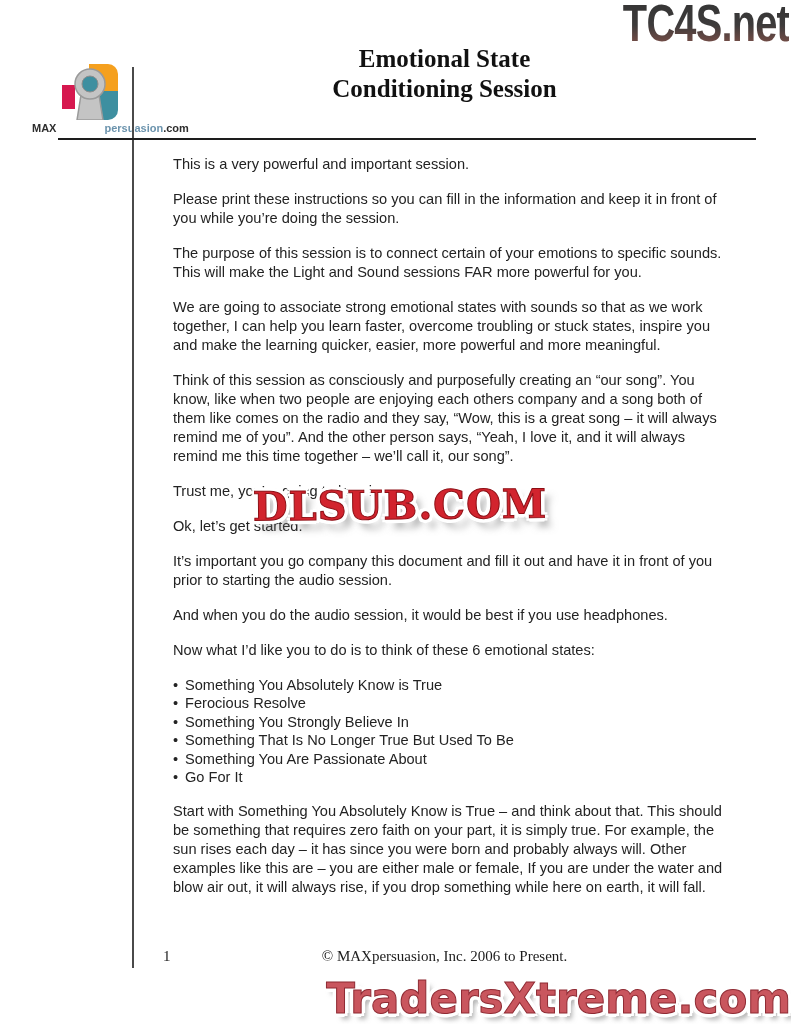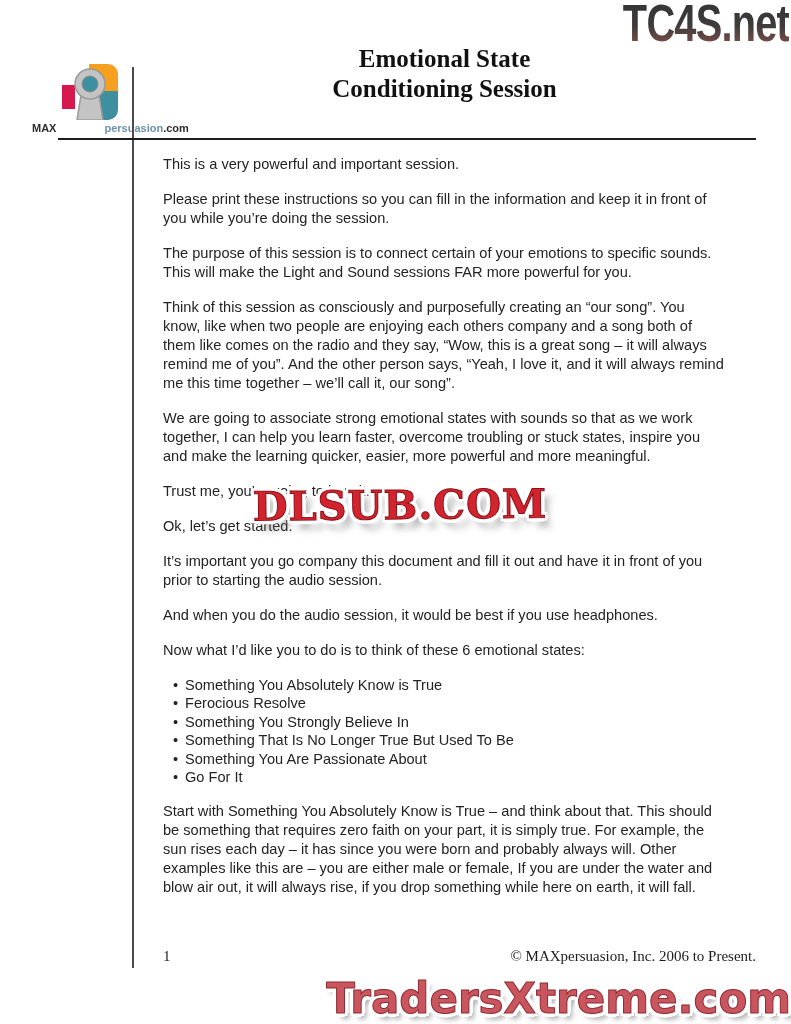--- a/index.html
+++ b/index.html
@@ -47,21 +47,21 @@
     text-align:center;
     font-family:"Liberation Serif", serif;
     font-weight:bold;font-size:25px;line-height:30px;color:#111;
   }
 
   
   .content{
     position:absolute;left:163px;top:155px;width:561px;
     font-size:14.6px;line-height:19px;color:#232323;
   }
-  .content p{margin:0 0 16px 0;}
+  .content p{margin:0 0 16px 10px;}
   .content ul{list-style:none;margin:2px 0 16px 0;padding:0;}
   .content li{line-height:18.4px;margin-left:10px;}
   .content .bullet{display:inline-block;width:12px;color:#232323;}
 
   
   .dlsub{
     position:absolute;left:400px;top:482px;
     transform:translateX(-50%) rotate(-0.6deg);
     font-family:"DejaVu Serif", serif;
     font-weight:bold;font-size:40px;line-height:46px;
@@ -74,21 +74,21 @@
       -3px 0 0 #fff, 3px 0 0 #fff, 0 3px 0 #fff, 0 -3px 0 #fff,
       7px 9px 7px rgba(110,110,110,0.55);
   }
 
   
   .footer{
     position:absolute;left:133px;top:948px;width:623px;height:22px;
     font-family:"Liberation Serif", serif;font-size:15px;color:#1c1c1c;
   }
   .pagenum{position:absolute;left:30px;top:0;}
-  .copyright{position:absolute;left:0;right:0;text-align:right;top:0;}
+  .copyright{position:absolute;left:0;right:0;text-align:center;top:0;}
 
   
   .traders{
     position:absolute;right:0px;top:980px;
     font-family:"DejaVu Sans", sans-serif;
     font-weight:bold;font-size:42px;line-height:38px;
     letter-spacing:0px;white-space:nowrap;
     color:#c9565e;
     -webkit-text-stroke:1px #8e2a33;
     text-shadow:
@@ -129,22 +129,22 @@
 
   <h1 class="title">
     <div>Emotional State</div>
     <div>Conditioning Session</div>
   </h1>
 
   <div class="content">
     <p>This is a very powerful and important session.</p>
     <p>Please print these instructions so you can fill in the information and keep it in front of you while you’re doing the session.</p>
     <p>The purpose of this session is to connect certain of your emotions to specific sounds. This will make the Light and Sound sessions FAR more powerful for you.</p>
+    <p>We are going to associate strong emotional states with sounds so that as we work together, I can help you learn faster, overcome troubling or stuck states, inspire you and make the learning quicker, easier, more powerful and more meaningful.</p>
     <p>Think of this session as consciously and purposefully creating an “our song”. You know, like when two people are enjoying each others company and a song both of them like comes on the radio and they say, “Wow, this is a great song – it will always remind me of you”. And the other person says, “Yeah, I love it, and it will always remind me this time together – we’ll call it, our song”.</p>
-    <p>We are going to associate strong emotional states with sounds so that as we work together, I can help you learn faster, overcome troubling or stuck states, inspire you and make the learning quicker, easier, more powerful and more meaningful.</p>
     <p>Trust me, you’re going to love it.</p>
     <p>Ok, let’s get started.</p>
     <p>It’s important you go company this document and fill it out and have it in front of you prior to starting the audio session.</p>
     <p>And when you do the audio session, it would be best if you use headphones.</p>
     <p>Now what I’d like you to do is to think of these 6 emotional states:</p>
 
     <ul>
       <li><span class="bullet">•</span><span>Something You Absolutely Know is True</span></li>
       <li><span class="bullet">•</span><span>Ferocious Resolve</span></li>
       <li><span class="bullet">•</span><span>Something You Strongly Believe In</span></li>

